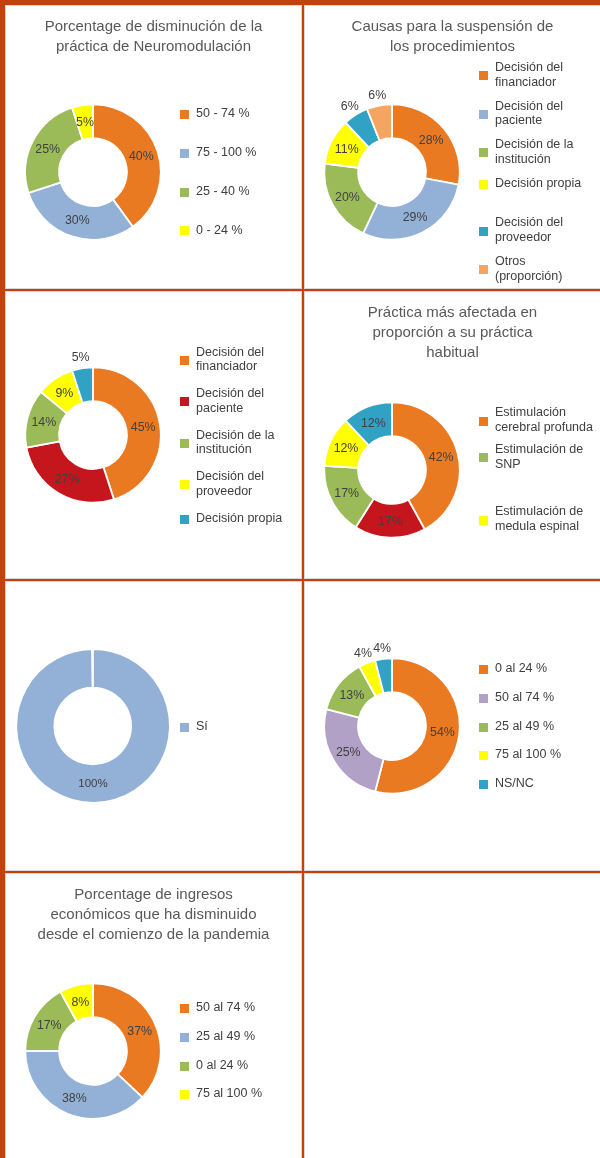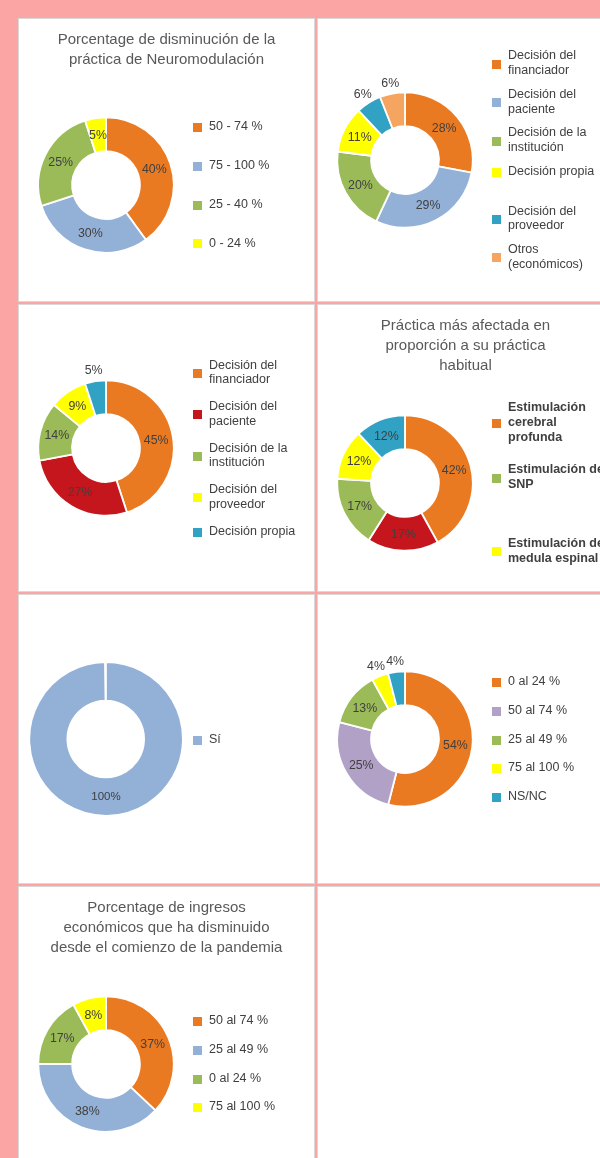--- a/index.html
+++ b/index.html
@@ -1,20 +1,20 @@
 <!DOCTYPE html>
 <html><head>
 <meta charset="utf-8">
 <style>
   html,body{margin:0;padding:0;background:#ffffff;font-family:"Liberation Sans",sans-serif;}
   .grid{
     width:600px;height:1158px;box-sizing:border-box;
     display:grid;grid-template-columns:297px 297px;
     grid-template-rows:284px 288px 290px 286px;
-    gap:2px;padding:18px;background:#fca5a5;
+    gap:2px;padding:5px;background:#c2410c;
   }
   .panel{
     border:1px solid #D9D9D9;background:#fff;box-sizing:border-box;
     display:flex;flex-direction:column;overflow:hidden;
   }
   .title{
     white-space:pre-line;text-align:center;color:#595959;
     font-size:15px;line-height:1.32;padding:10px 12px 0;
   }
   .content{flex:1;display:flex;align-items:center;min-height:0;}
@@ -25,21 +25,21 @@
   .legend{
     width:116px;flex:0 0 116px;display:flex;flex-direction:column;gap:24px;
     padding-right:5px;color:#404040;font-size:12.5px;line-height:1.18;
   }
   .legend-item{display:flex;align-items:center;}
   .swatch{width:9px;height:9px;flex:0 0 9px;margin:2px 7px 0 0;}
   
   .p1 .legend{gap:9px;}
   .p1 .gapb{margin-top:16px;}
   .p2 .legend{gap:12px;}
-  .p3 .legend{gap:18px;font-weight:bold;}
+  .p3 .legend{gap:7px;}
   .p3 .gapb{margin-top:26px;}
   .p5 .legend{gap:14px;}
   .p6 .legend{gap:14px;}
 </style>
 </head>
 <body>
 
 <div class="grid">
 
   <div class="panel p0">
@@ -73,20 +73,22 @@
           </div>
           <div class="legend-item">
             <span class="swatch" style="background: rgb(255, 255, 0);"></span>
             <span>0 - 24 %</span>
           </div>
         </div>
     </div>
   </div>
 
   <div class="panel p1">
+    <div class="title">Causas para la suspensión de
+los procedimientos</div>
     <div class="content">
       <div class="donut-wrap">
           <svg class="donut" viewBox="0 0 190 190">
             <path d="M95.00,21.00 A74 74 0 0 1 167.69,108.87 L131.34,101.93 A37 37 0 0 0 95.00,58.00 Z" fill="#EA7A22" stroke="#ffffff" stroke-width="2" stroke-linejoin="round"></path>
             <path d="M167.69,108.87 A74 74 0 0 1 63.49,161.96 L79.25,128.48 A37 37 0 0 0 131.34,101.93 Z" fill="#93B1D7" stroke="#ffffff" stroke-width="2" stroke-linejoin="round"></path>
             <path d="M63.49,161.96 A74 74 0 0 1 21.58,85.73 L58.29,90.36 A37 37 0 0 0 79.25,128.48 Z" fill="#9BBB59" stroke="#ffffff" stroke-width="2" stroke-linejoin="round"></path>
             <path d="M21.58,85.73 A74 74 0 0 1 44.34,41.06 L69.67,68.03 A37 37 0 0 0 58.29,90.36 Z" fill="#FFFF00" stroke="#ffffff" stroke-width="2" stroke-linejoin="round"></path>
             <path d="M44.34,41.06 A74 74 0 0 1 67.76,26.20 L81.38,60.60 A37 37 0 0 0 69.67,68.03 Z" fill="#31A2C4" stroke="#ffffff" stroke-width="2" stroke-linejoin="round"></path>
             <path d="M67.76,26.20 A74 74 0 0 1 95.00,21.00 L95.00,58.00 A37 37 0 0 0 81.38,60.60 Z" fill="#F5A55F" stroke="#ffffff" stroke-width="2" stroke-linejoin="round"></path>
             <text x="137.76" y="64.12" text-anchor="middle">28%</text>
@@ -113,21 +115,21 @@
           <div class="legend-item">
             <span class="swatch" style="background: rgb(255, 255, 0);"></span>
             <span>Decisión propia</span>
           </div>
           <div class="legend-item gapb">
             <span class="swatch" style="background: rgb(49, 162, 196);"></span>
             <span>Decisión del proveedor</span>
           </div>
           <div class="legend-item">
             <span class="swatch" style="background: rgb(245, 165, 95);"></span>
-            <span>Otros (económicos)</span>
+            <span>Otros (proporción)</span>
           </div>
         </div>
     </div>
   </div>
 
   <div class="panel p2">
     <div class="content">
       <div class="donut-wrap">
           <svg class="donut" viewBox="0 0 190 190">
             <path d="M95.00,21.00 A74 74 0 0 1 117.87,165.38 L106.43,130.19 A37 37 0 0 0 95.00,58.00 Z" fill="#EA7A22" stroke="#ffffff" stroke-width="2" stroke-linejoin="round"></path>

